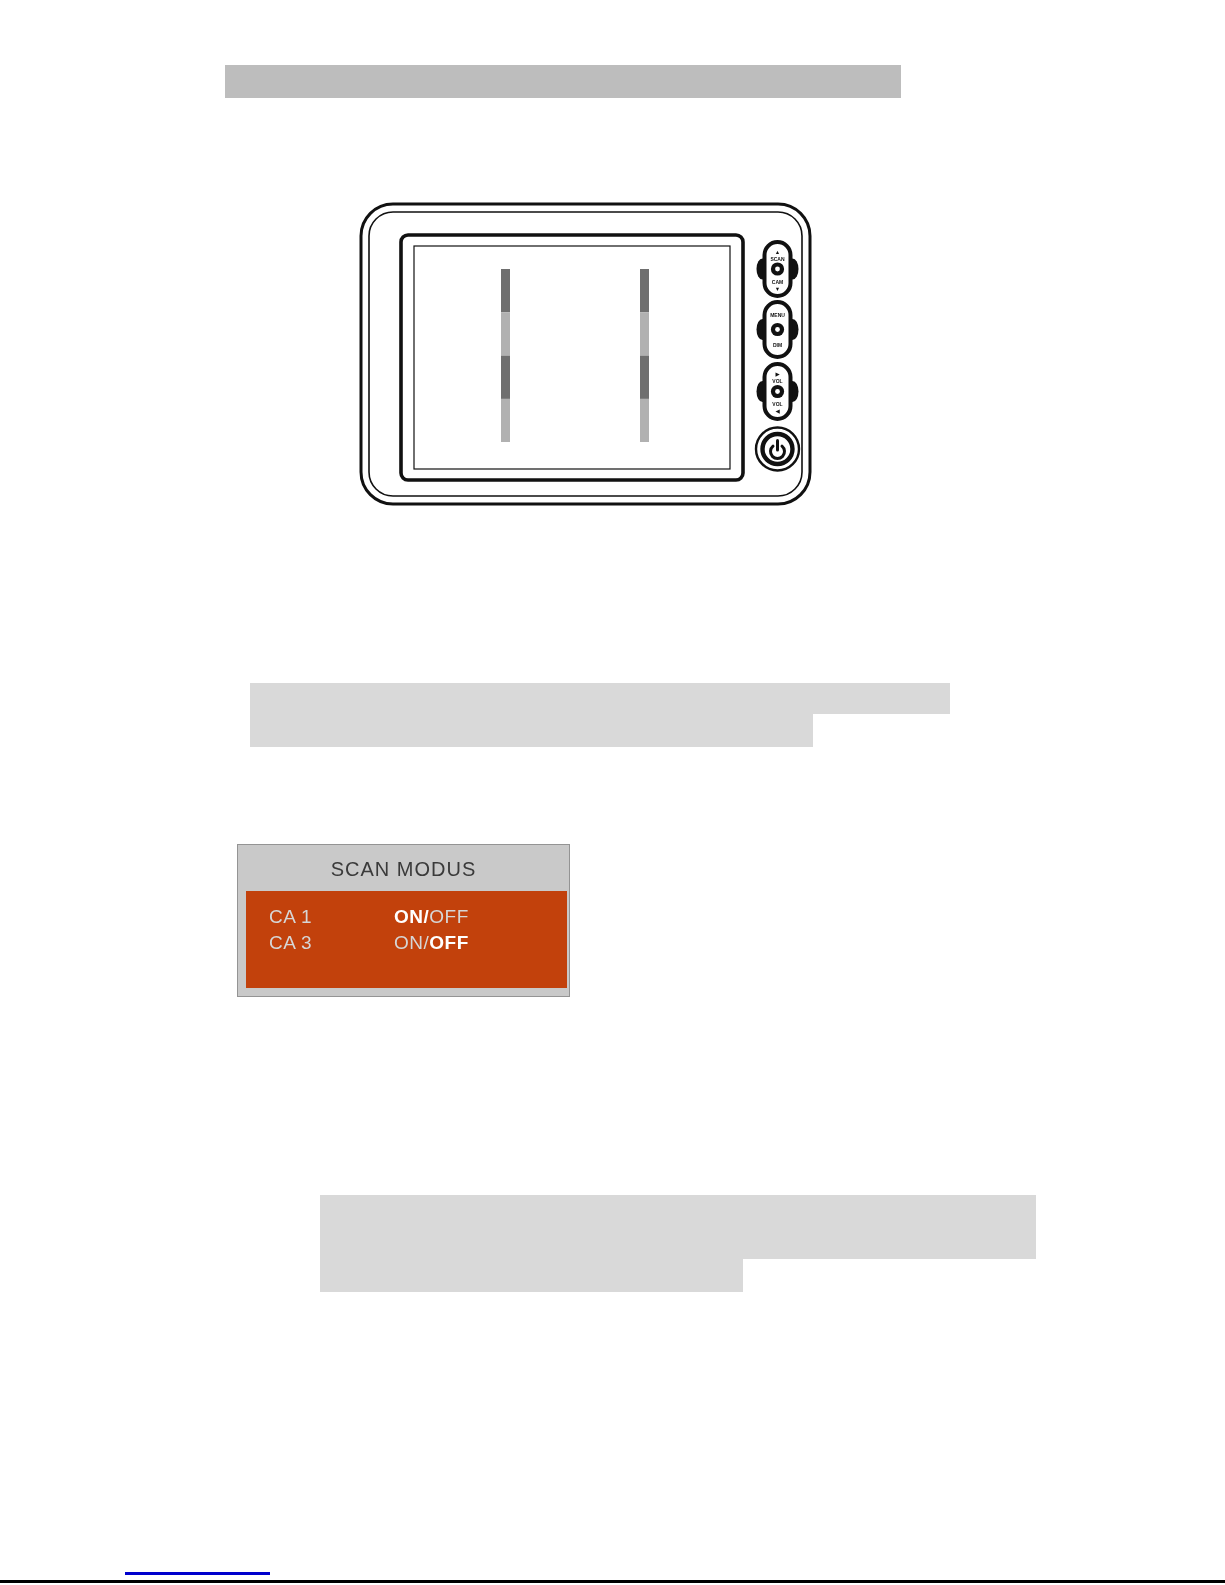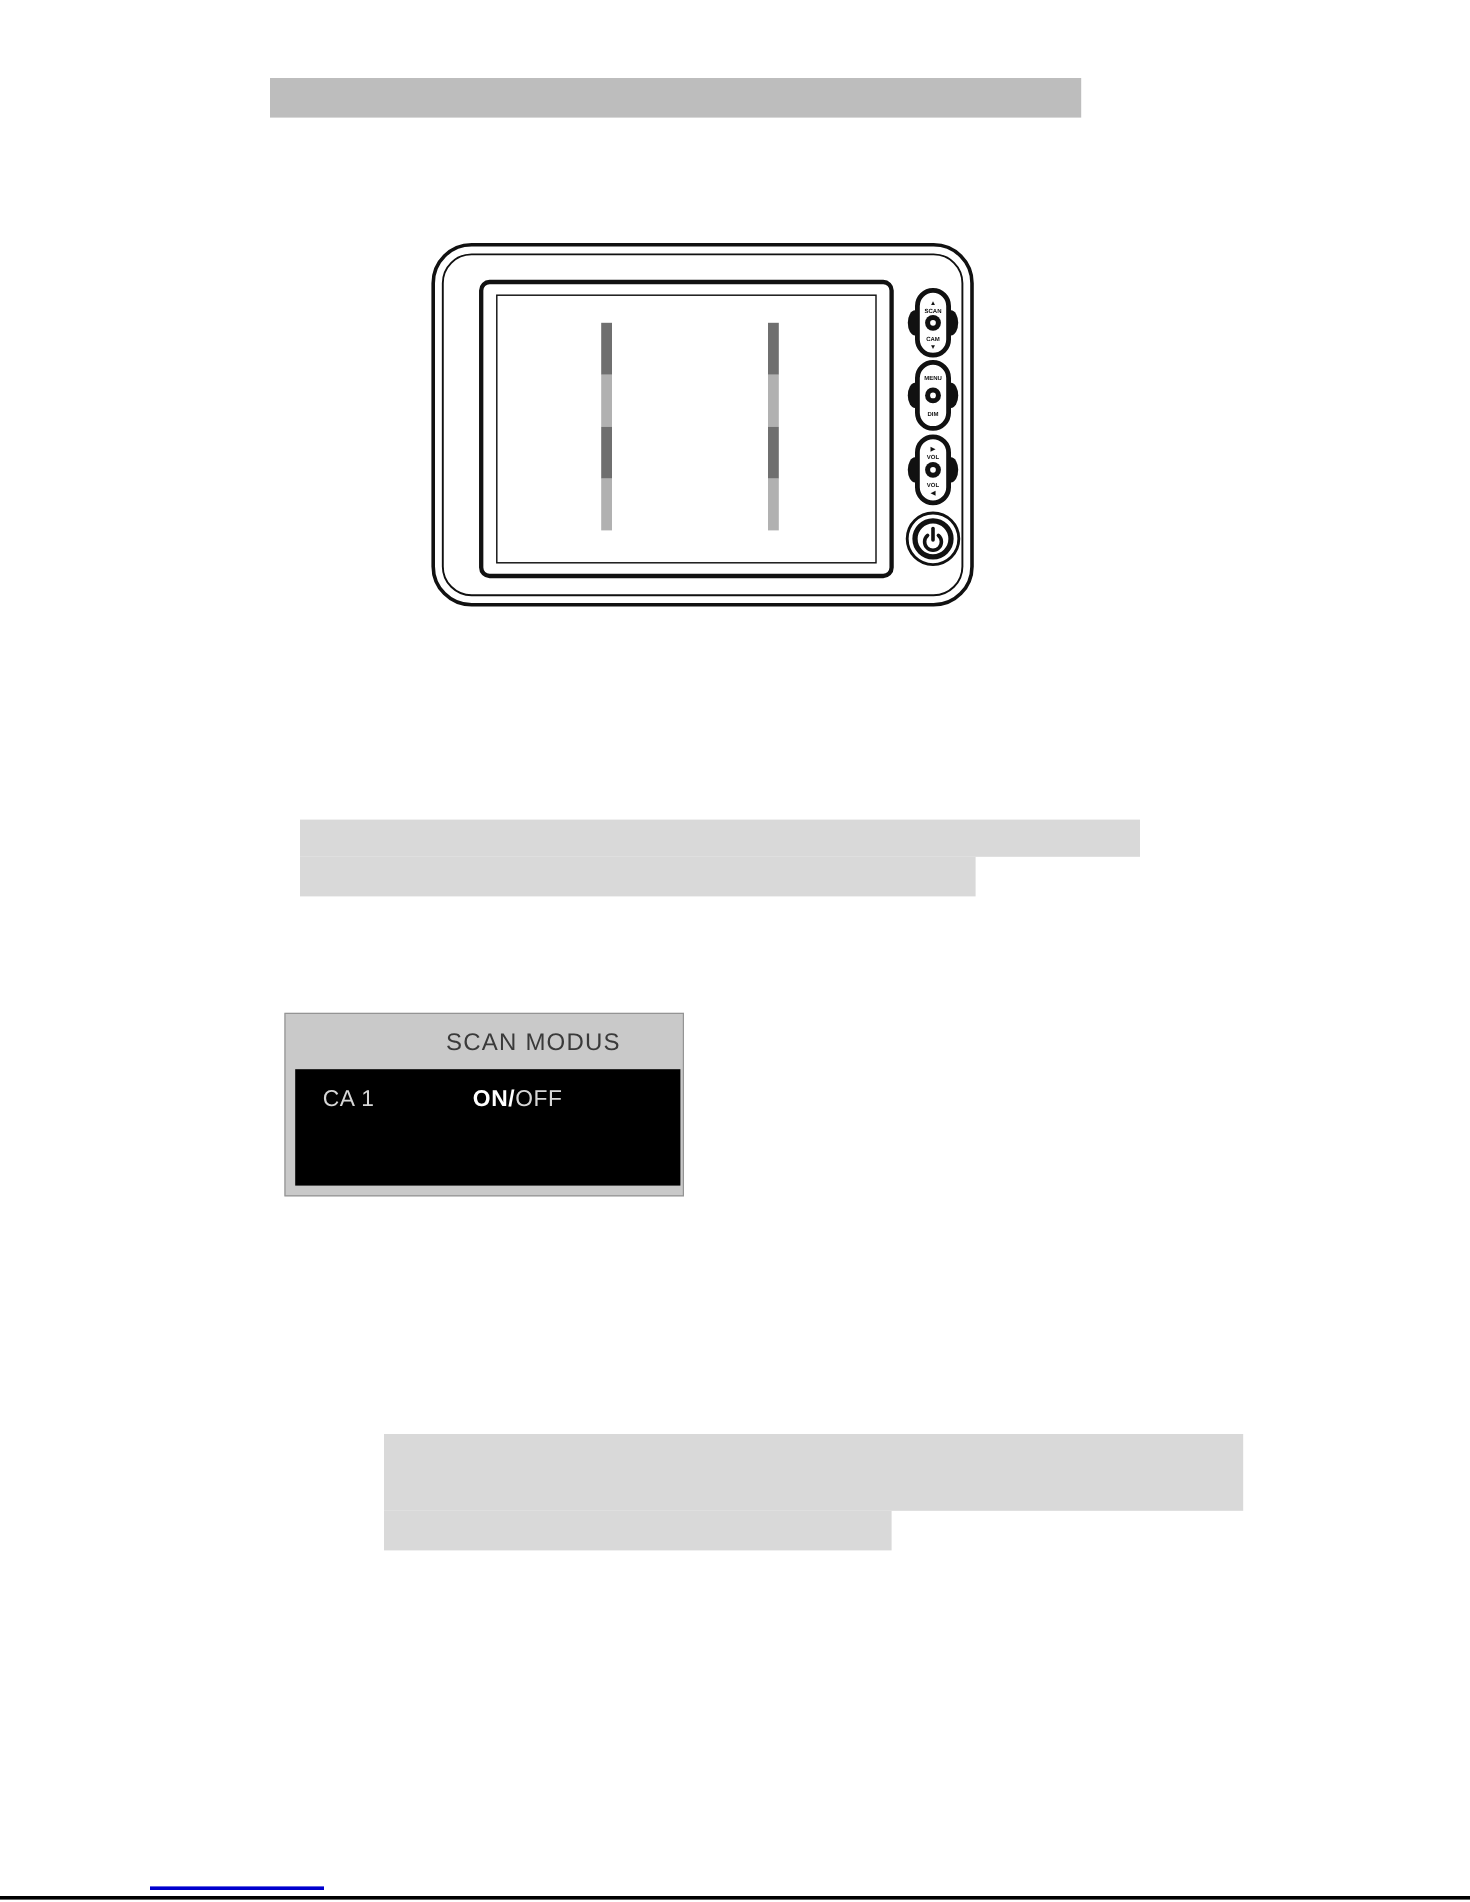--- a/index.html
+++ b/index.html
@@ -32,25 +32,25 @@
   
   #scan-panel {
     left: 237px; top: 844px; width: 333px; height: 153px;
     background: #c9c9c9;
     border: 1px solid #949494;
     box-sizing: border-box;
   }
   #scan-title {
     position: absolute; left: 0; top: 0; width: 100%; height: 30px;
     line-height: 48px; text-align: center;
-    font-size: 20px; letter-spacing: 1px; color: #3a3a3a; margin-left: 41px;
+    font-size: 20px; letter-spacing: 1px; color: #3a3a3a;
   }
   #scan-screen {
     position: absolute; left: 8px; top: 46px; width: 321px; height: 97px;
-    background: #000000;
+    background: #c2410c;
     padding-top: 13px; box-sizing: border-box;
   }
   .scan-row {
     height: 25.5px; line-height: 25.5px;
     padding-left: 23px;
     font-size: 19px; color: #d6d6d6; letter-spacing: 0.5px;
     white-space: nowrap;
   }
   .scan-row .row-label { display: inline-block; width: 125px; }
   .scan-row .bold { font-weight: bold; color: #ffffff; }
@@ -148,20 +148,23 @@
     <div id="blockA-wide" class="abs redacted"></div>
     <div id="blockA-narrow" class="abs redacted"></div>
   </div>
 
   <div id="scan-panel" class="abs">
     <div id="scan-title">SCAN MODUS</div>
     <div id="scan-screen">
       <div class="scan-row">
         <span class="row-label">CA 1</span><span class="row-value"><span class="bold">ON/</span><span>OFF</span></span>
       </div>
+      <div class="scan-row">
+        <span class="row-label">CA 3</span><span class="row-value"><span>ON/</span><span class="bold">OFF</span></span>
+      </div>
     </div>
   </div>
 
   <div>
     <div id="blockB-wide" class="abs redacted"></div>
     <div id="blockB-narrow" class="abs redacted"></div>
   </div>
 
   <div id="footer-link-underline" class="abs"></div>
 

